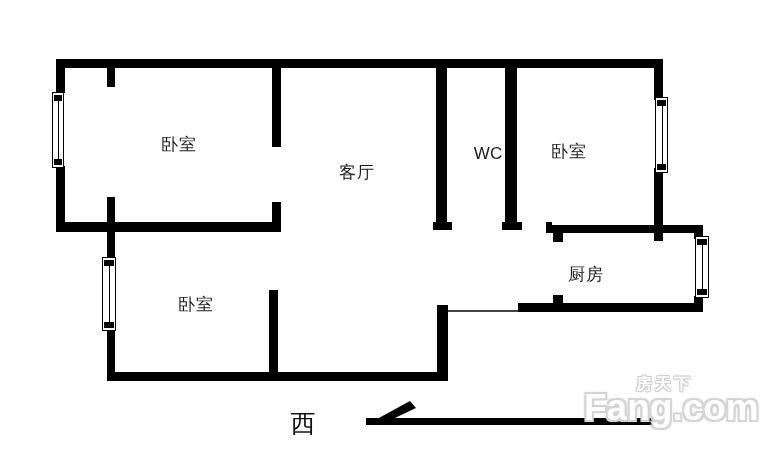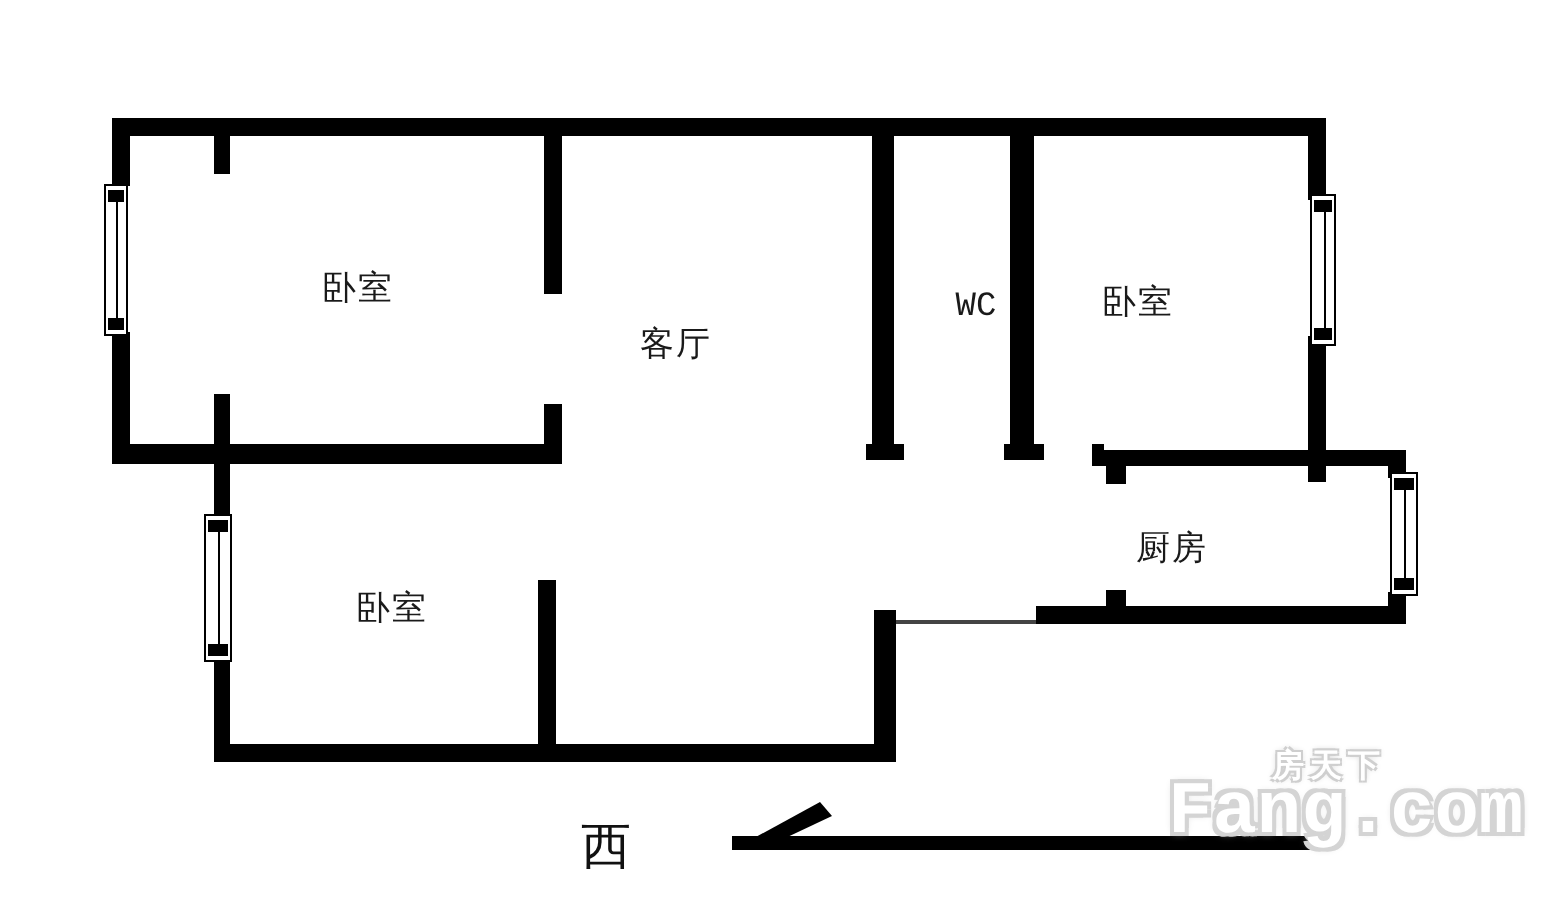--- a/index.html
+++ b/index.html
@@ -1,18 +1,18 @@
 <!DOCTYPE html>
 <html><head>
 <meta charset="utf-8">
 <style>
   html,body{margin:0;padding:0;background:#fff;}
   #stage{
     position:relative;width:783px;height:449px;background:#fff;overflow:hidden;
-    font-family:Liberation Mono, monospace;
+    font-family:Liberation Sans, sans-serif;
   }
   .wall{position:absolute;background:#000;}
   .thinline{position:absolute;background:#444;}
   .window{position:absolute;background:#fff;border:1px solid #000;box-sizing:border-box;}
   .window .sill{position:absolute;left:1px;right:1px;height:6px;background:#000;}
   .window .sill.top{top:2px;}
   .window .sill.bottom{bottom:2px;}
   .window .pane{position:absolute;left:50%;top:8px;bottom:8px;width:1px;background:#000;}
   .room-label{
     position:absolute;transform:translate(-50%,-50%);
@@ -88,21 +88,21 @@
     <div class="pane"></div>
     <div class="sill bottom"></div>
   </div>
   <div class="window" style="left:695px;top:236px;width:14px;height:62px">
     <div class="sill top"></div>
     <div class="pane"></div>
     <div class="sill bottom"></div>
   </div>
 
   <span class="room-label" style="left:179px;top:144px">卧室</span>
-  <span class="room-label" style="left:338px;top:172px">客厅</span>
+  <span class="room-label" style="left:357px;top:172px">客厅</span>
   <span class="room-label" style="left:488px;top:154px;letter-spacing:0">WC</span>
   <span class="room-label" style="left:569px;top:151px">卧室</span>
   <span class="room-label" style="left:586px;top:274px">厨房</span>
   <span class="room-label" style="left:196px;top:304px">卧室</span>
 
   <span class="compass-label" style="left:303px;top:423px">西</span>
   <svg class="arrow" width="312" height="42" viewBox="0 0 312 42">
     <rect x="8" y="24" width="297" height="7" fill="#000"></rect>
     <polygon points="8,31 52,7 58,14 22,31" fill="#000"></polygon>
   </svg>

